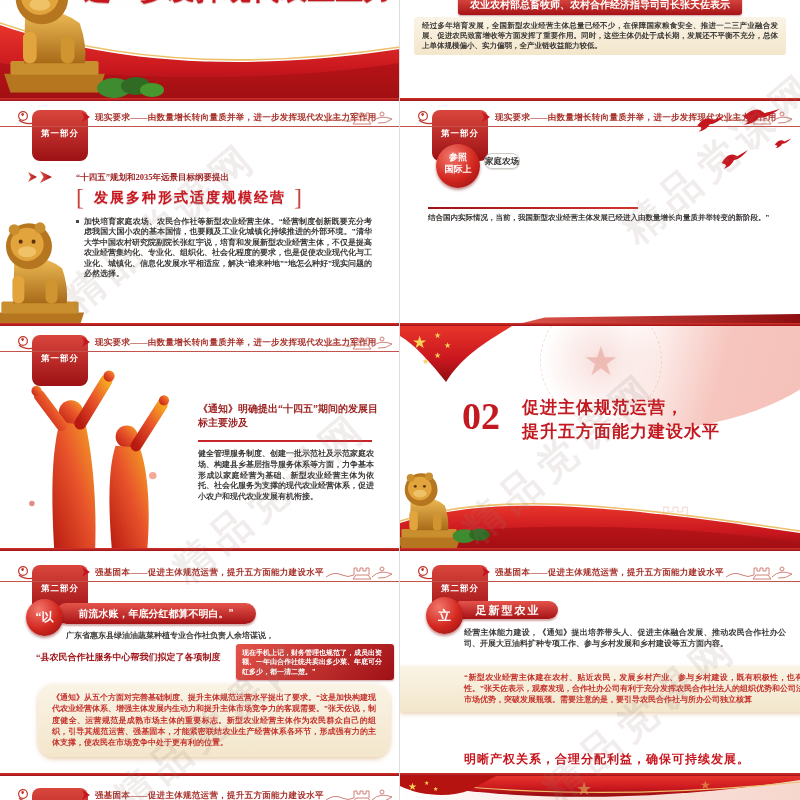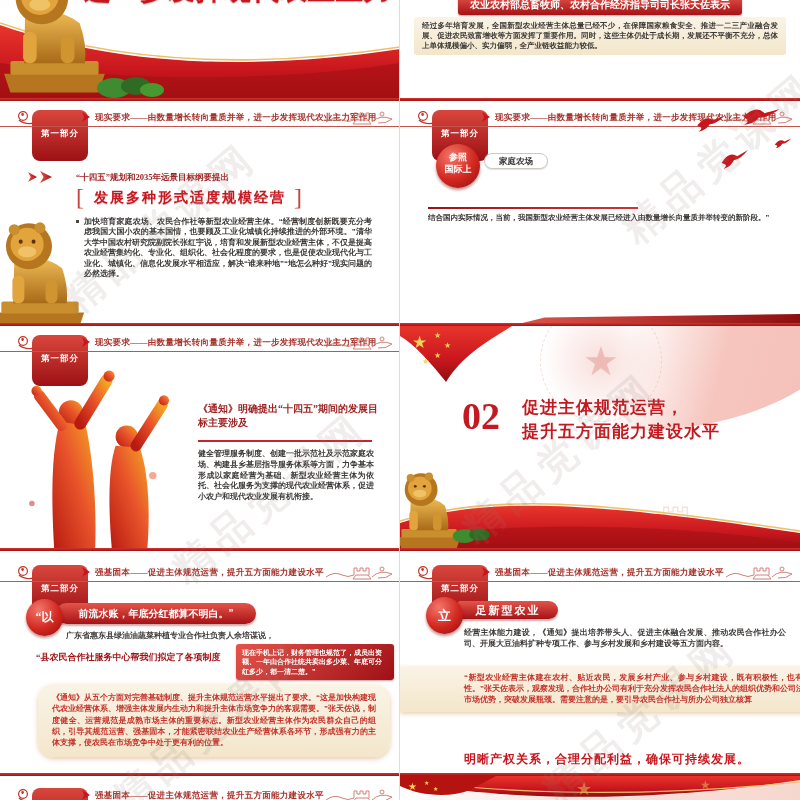--- a/index.html
+++ b/index.html
@@ -61,21 +61,21 @@
   .s3-body{position:absolute;left:84px;top:116px;width:288px;font-size:8px;line-height:1.3;
            text-align:justify;}
   .s3-dot{position:absolute;left:76px;top:119px;width:3px;height:3px;background:#4a4540;}
 
   
   .orb{position:absolute;border-radius:50%;color:#fff;text-align:center;font-weight:bold;
        background:radial-gradient(circle at 35% 28%,#f2776b,#d2271f 55%,#8e0e10);
        box-shadow:0 2px 3px rgba(120,0,0,.45);}
   .s4-orb{left:36px;top:43px;width:44px;height:44px;font-size:9px;line-height:1.3;padding-top:9px;
           box-sizing:border-box;font-family:Liberation Mono, monospace;}
-  .s4-pill{position:absolute;left:84px;top:52px;height:14px;line-height:14px;padding:0 14px;
+  .s4-pill{position:absolute;left:84px;top:52px;height:14px;line-height:14px;padding:0 0;
            border:1px solid #cfc9c4;border-radius:9px;background:#fff;font-size:8.5px;
            font-weight:bold;color:#3d3a38;box-shadow:0 1px 1px rgba(0,0,0,.12);}
   .s4-title{position:absolute;left:28px;top:88px;font-size:13px;font-weight:bold;color:#c8161e;
             letter-spacing:3px;font-family:"Liberation Serif",serif;white-space:nowrap;}
   .s4-uline{position:absolute;left:28px;top:106px;width:210px;height:2px;
             background:linear-gradient(90deg,#9e1216,#d2342e);}
   .s4-body1{position:absolute;left:28px;top:112px;width:364px;font-size:7.5px;white-space:nowrap;}
   .s4-box{position:absolute;left:24px;top:127px;width:352px;padding:5px 8px;border-radius:6px;
           font-size:7.5px;line-height:1.4;text-align:justify;box-shadow:0 1px 3px rgba(190,140,70,.35);}
   .s4-band{position:absolute;left:110px;bottom:0;width:290px;height:12px;

